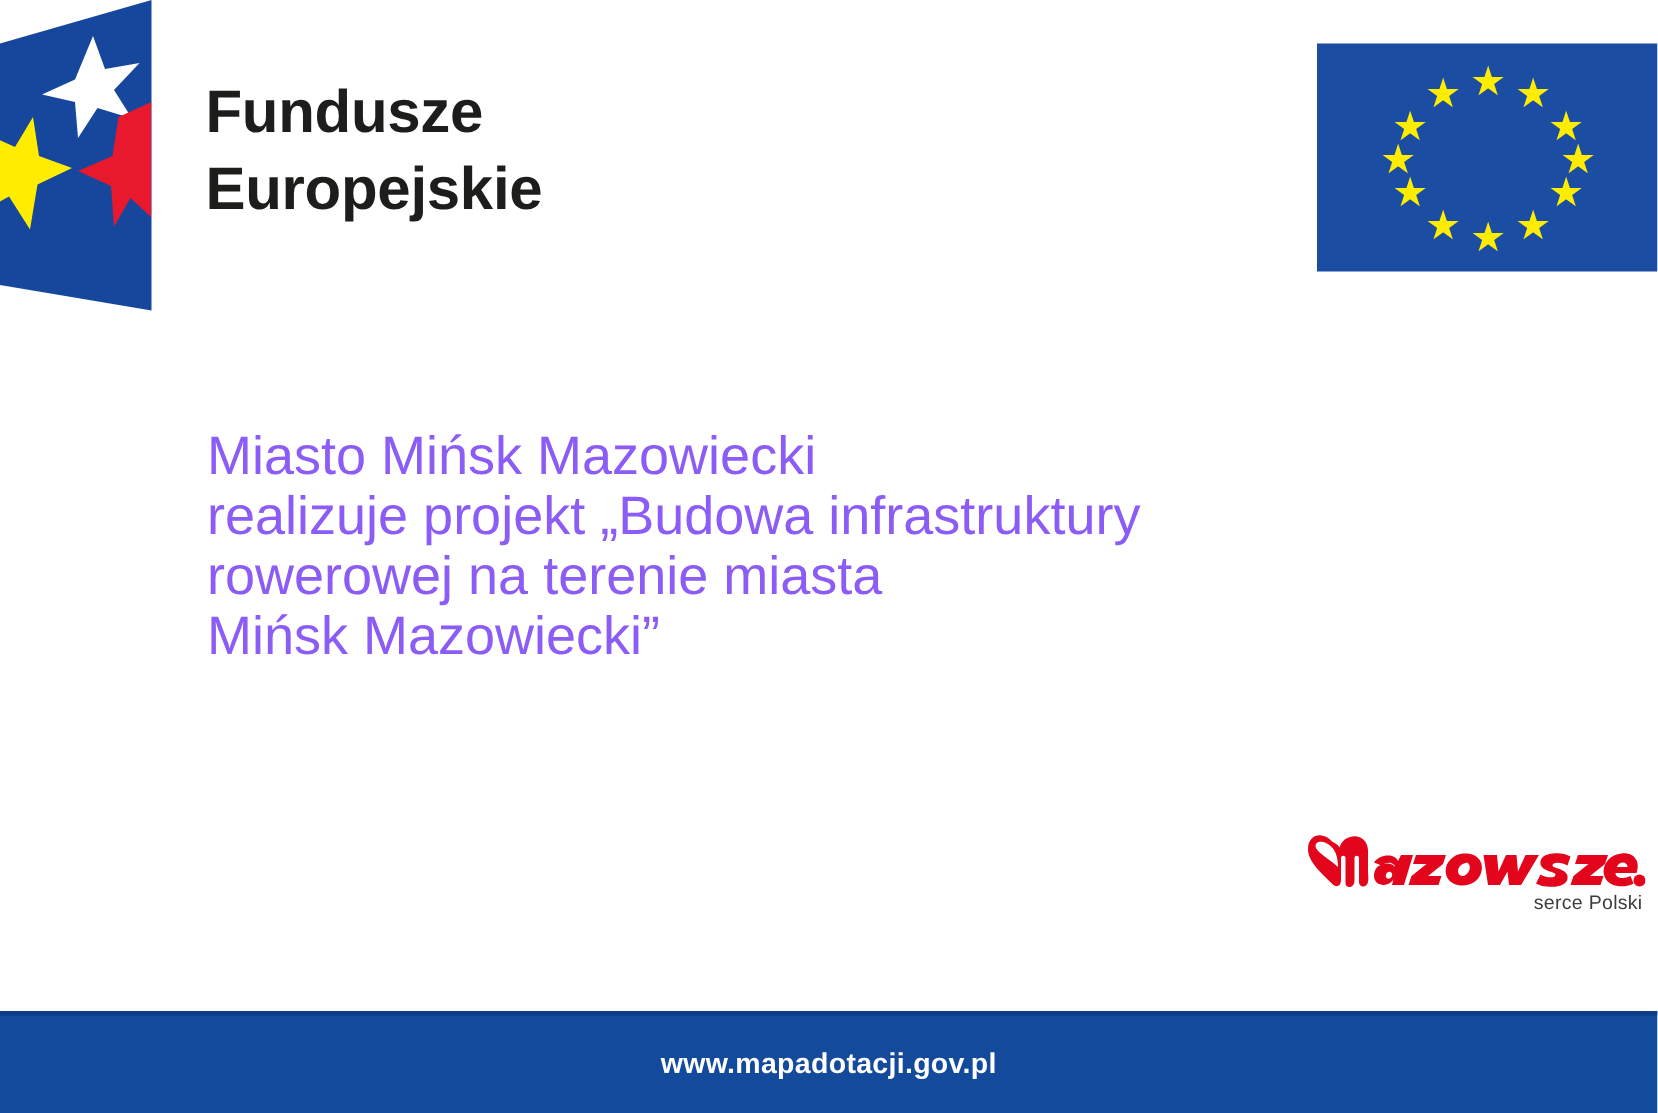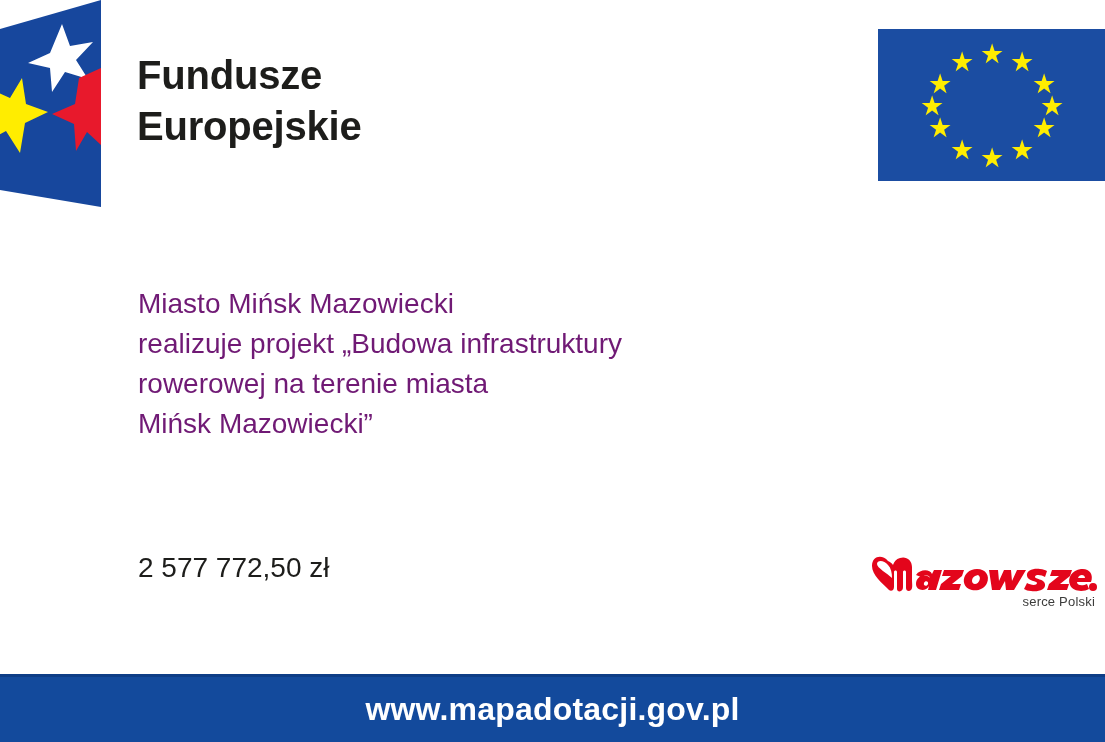--- a/index.html
+++ b/index.html
@@ -67,22 +67,22 @@
     font-size: 27px;
     line-height: 22px;
     text-align: center;
   }
 
   
   #project-text {
     position: absolute;
     left: 138px;
     top: 284px;
-    color: #701a75;
-    font-size: 28px;
+    color: #8b5cf6;
+    font-size: 36px;
     line-height: 40px;
     white-space: pre-line;
   }
   #funding-block {
     position: absolute;
     left: 138px;
     top: 548px;
     color: #1d1d1b;
     font-size: 28px;
     line-height: 40px;
@@ -129,21 +129,21 @@
   #footer-url {
     position: absolute;
     left: 0;
     top: 0;
     width: 1105px;
     height: 65px;
     line-height: 65px;
     text-align: center;
     color: #ffffff;
     font-weight: bold;
-    font-size: 32px;
+    font-size: 19px;
     letter-spacing: 0.2px;
     white-space: pre;
   }
 </style>
 </head>
 <body>
 
 <div id="board">
 
   <div id="fe-logo">
@@ -183,21 +183,20 @@
     <span class="star" style="left:132px; top:110px;">★</span>
     <span class="star" style="left:102px; top:118px;">★</span>
   </div>
 
   <div id="project-text">Miasto Mińsk Mazowiecki
 realizuje projekt „Budowa infrastruktury
 rowerowej na terenie miasta
 Mińsk Mazowiecki”</div>
 
   <div id="funding-block">
-    <div>2 577 772,50 zł</div>
   </div>
 
   <div id="mazowsze-logo">
     <svg id="mazowsze-wordmark" viewBox="0 0 225 42" width="225" height="42">
 
       <path fill="#e3051b" d="M16,8 C10,1 0,3 0,13 C0,22 10,30 17,37 C18,38 20,38 21,37 C22,36 22,34 22,32
                L22,19 C22,17 25,17 25,19 L25,36 C25,38 27,39 29,38 C31,37 31,35 31,33
                L31,19 C31,17 34,17 34,19 L34,35 C34,38 37,39 39,37 C41,35 40,31 40,27
                L40,14 C40,7 34,3 28,5 C24,6 22,9 21,12 C20,10 18,9 16,8 Z
                M16,12 C19,15 20,20 20,25 C15,20 5,15 5,11 C5,7 12,7 16,12 Z"></path>

